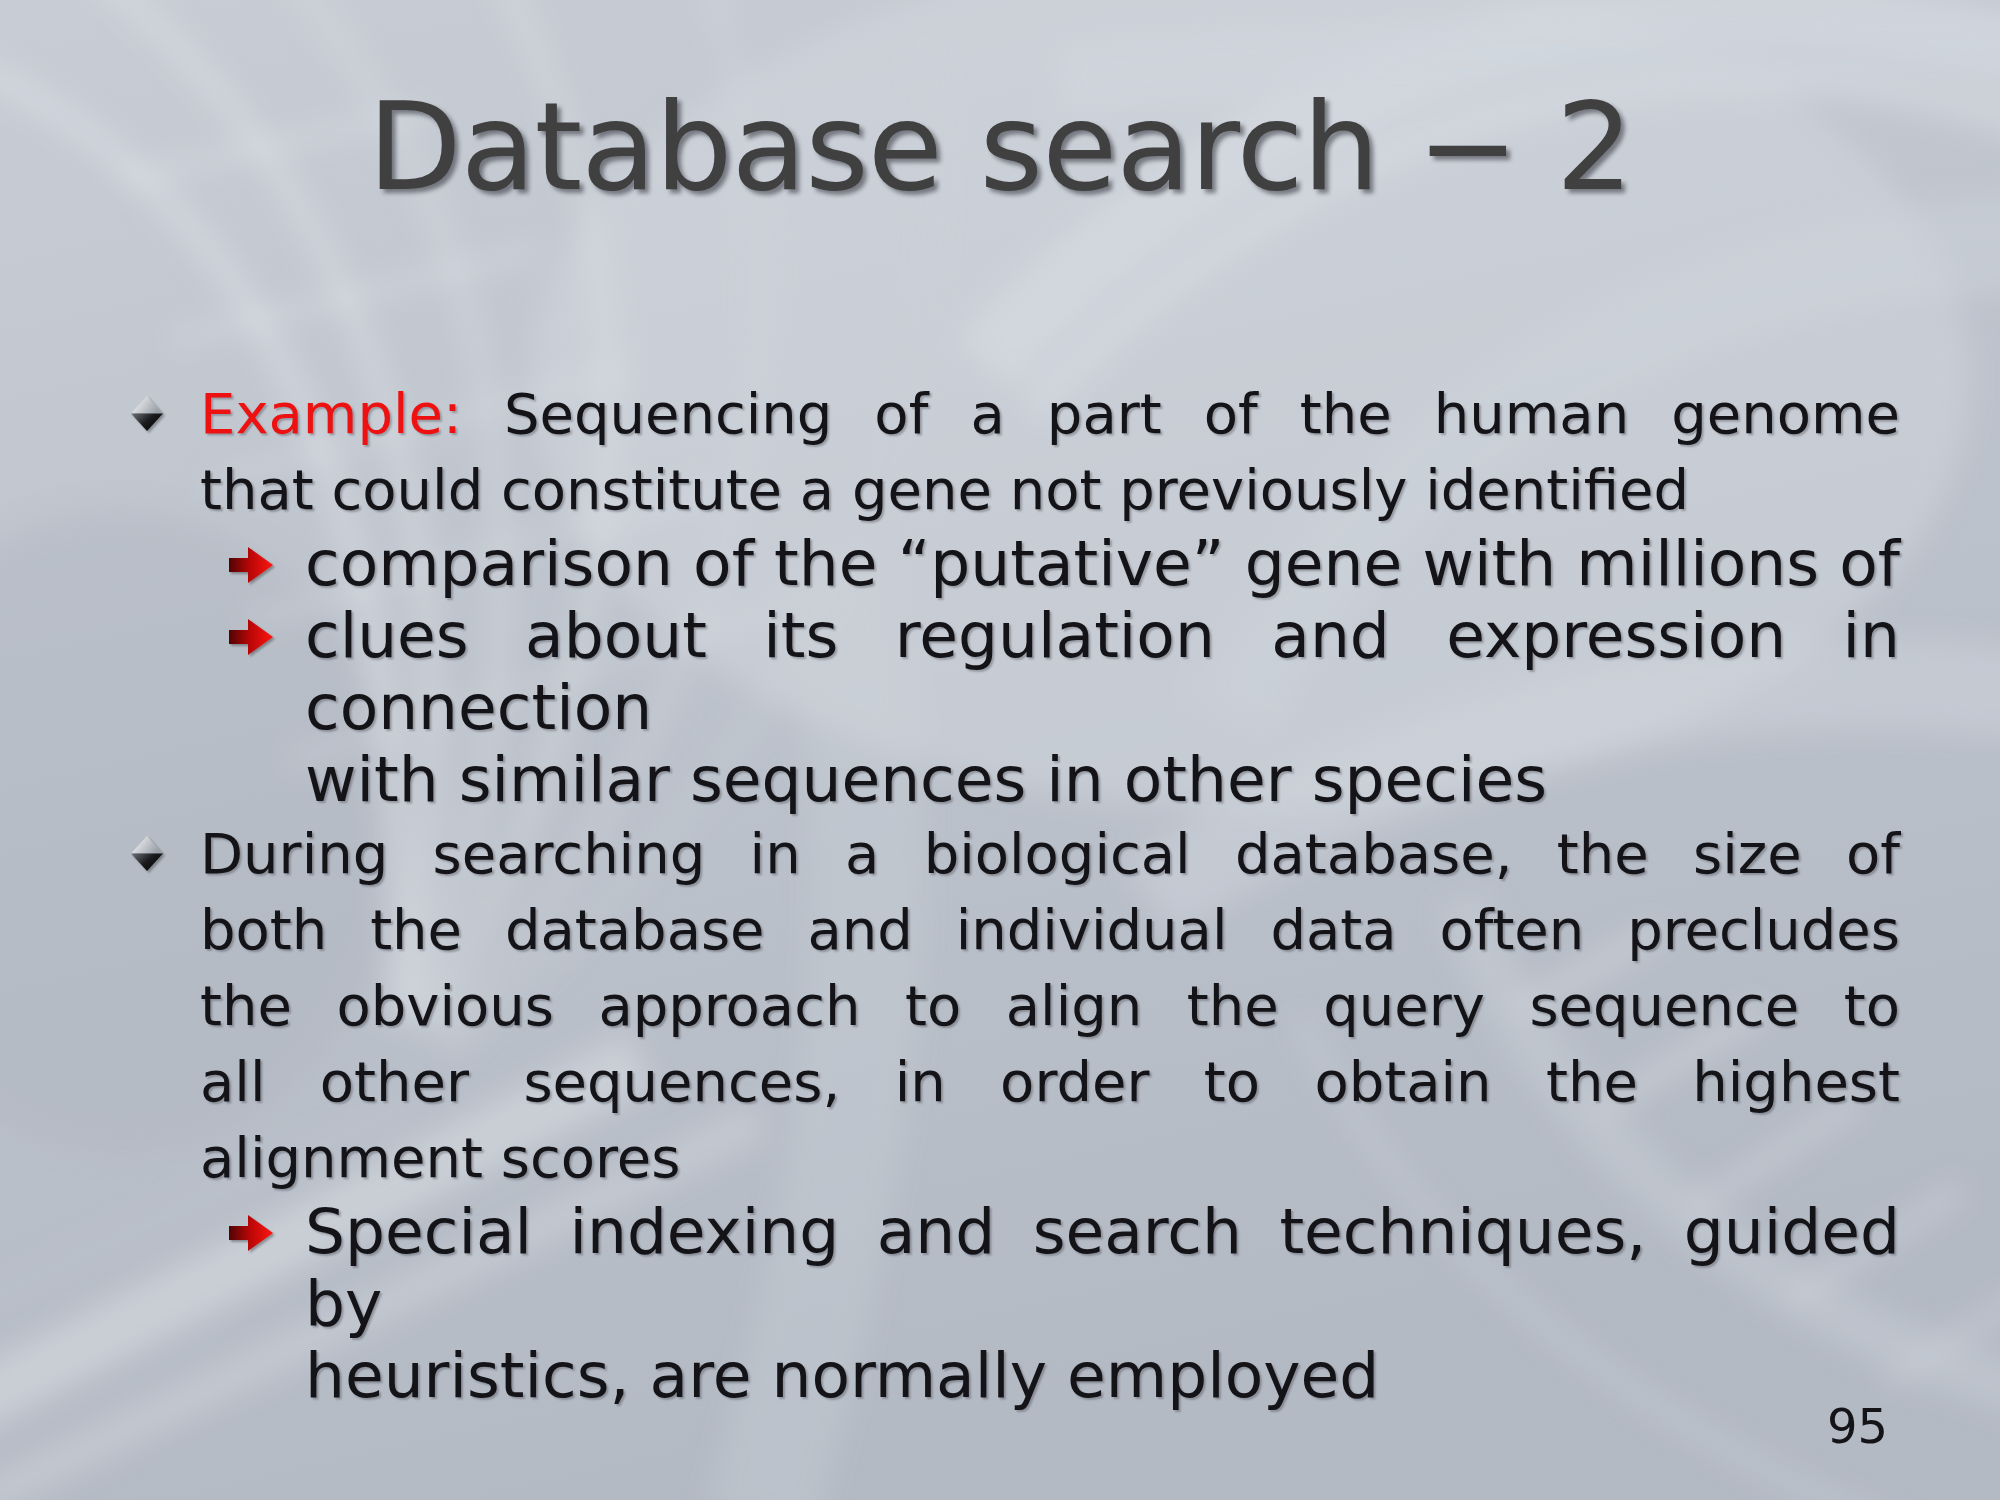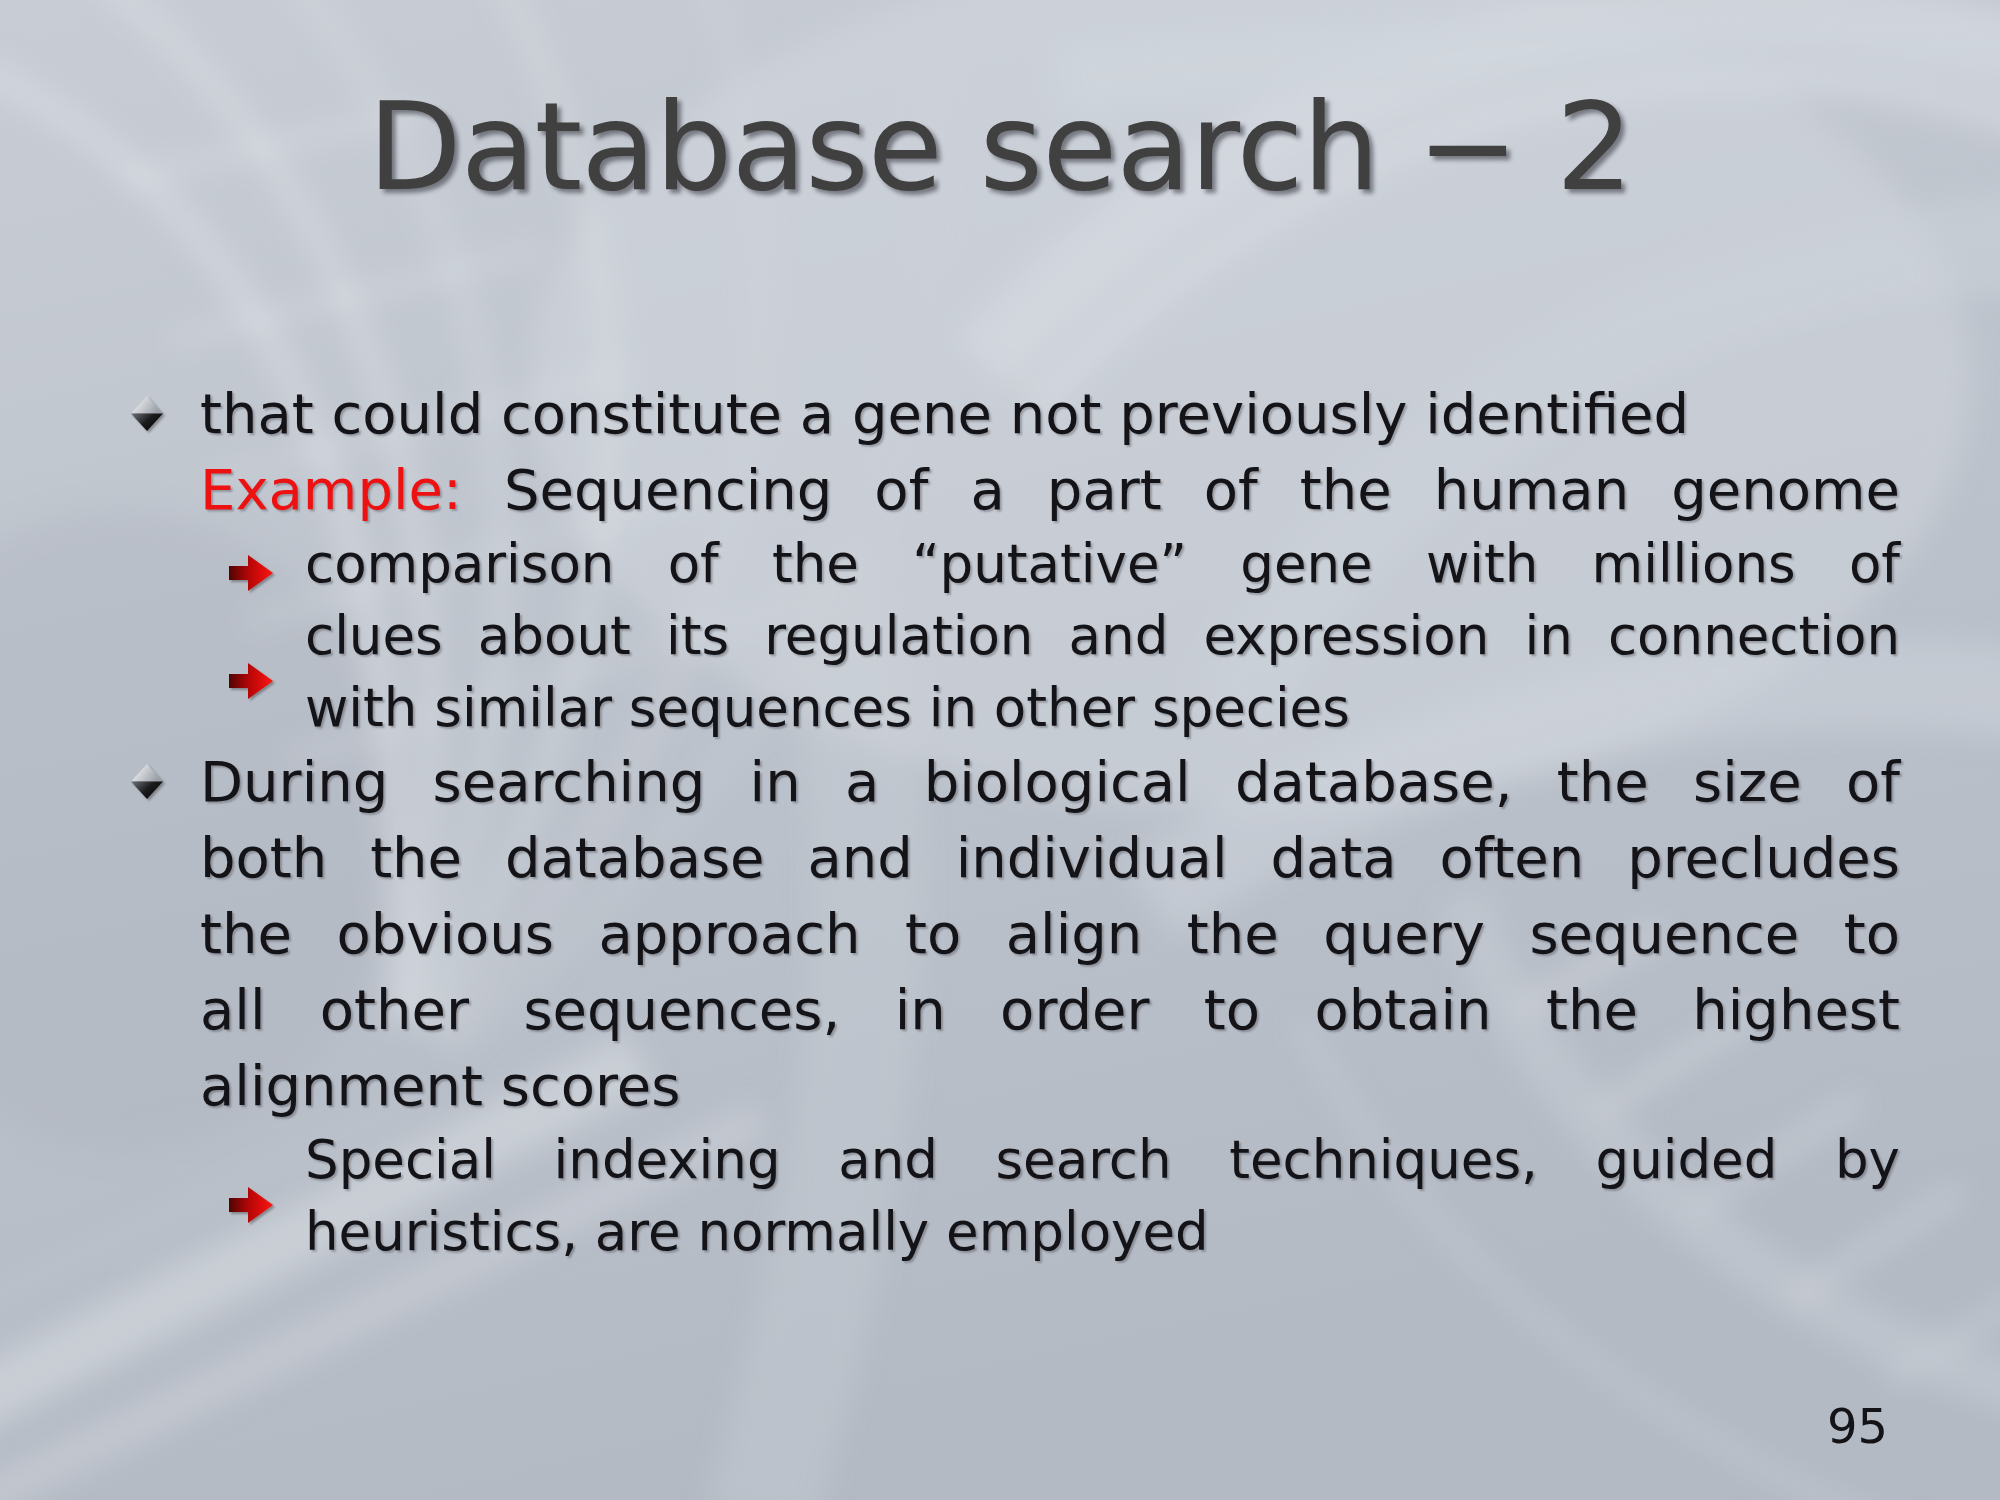--- a/index.html
+++ b/index.html
@@ -38,21 +38,21 @@
     position: absolute;
     left: 130px;
     top: 376px;
     width: 1770px;
     color: #141418;
     text-shadow: 2px 2px 2px rgba(25,25,35,0.28);
   }
 
   .item { display: flex; align-items: flex-start; }
   .item.l1 { font-size: 56px; line-height: 76px; }
-  .item.l2 { font-size: 53px; line-height: 72px; padding-left: 98px; align-items: center; }
+  .item.l2 { font-size: 63px; line-height: 72px; padding-left: 98px; }
 
   .marker { flex: 0 0 70px; }
   .l2 .marker { flex: 0 0 77px; }
   .l1 .marker { padding-top: 20px; }
   .l2 .marker { padding-top: 17px; }
   .marker svg { display: block; filter: drop-shadow(2px 2px 1px rgba(0,0,0,0.3)); }
 
   .text { flex: 1 1 auto; min-width: 0; }
 
   .line { text-align: left; }
@@ -145,22 +145,22 @@
   <div class="content">
 
     <div class="item l1">
       <span class="marker">
         <svg width="34" height="36" viewBox="0 0 34 36">
           <polygon points="17,0 33,17.5 1,17.5" fill="url(#gTop)"></polygon>
           <polygon points="1,17.5 33,17.5 17,35" fill="url(#gBot)"></polygon>
         </svg>
       </span>
       <div class="text">
+        <div class="line j"><span class="red">Example:</span><span> Sequencing of a part of the human genome</span></div>
         <div class="line"><span>that could constitute a gene not previously identified</span></div>
-        <div class="line j"><span class="red">Example:</span><span> Sequencing of a part of the human genome</span></div>
       </div>
     </div>
 
     <div class="item l2">
       <span class="marker">
         <svg width="46" height="40" viewBox="0 0 46 40">
           <path d="M1 13 H20 V2 L45 20 L20 38 V27 H1 Z" fill="url(#gArr)"></path>
         </svg>
       </span>
       <div class="text">

